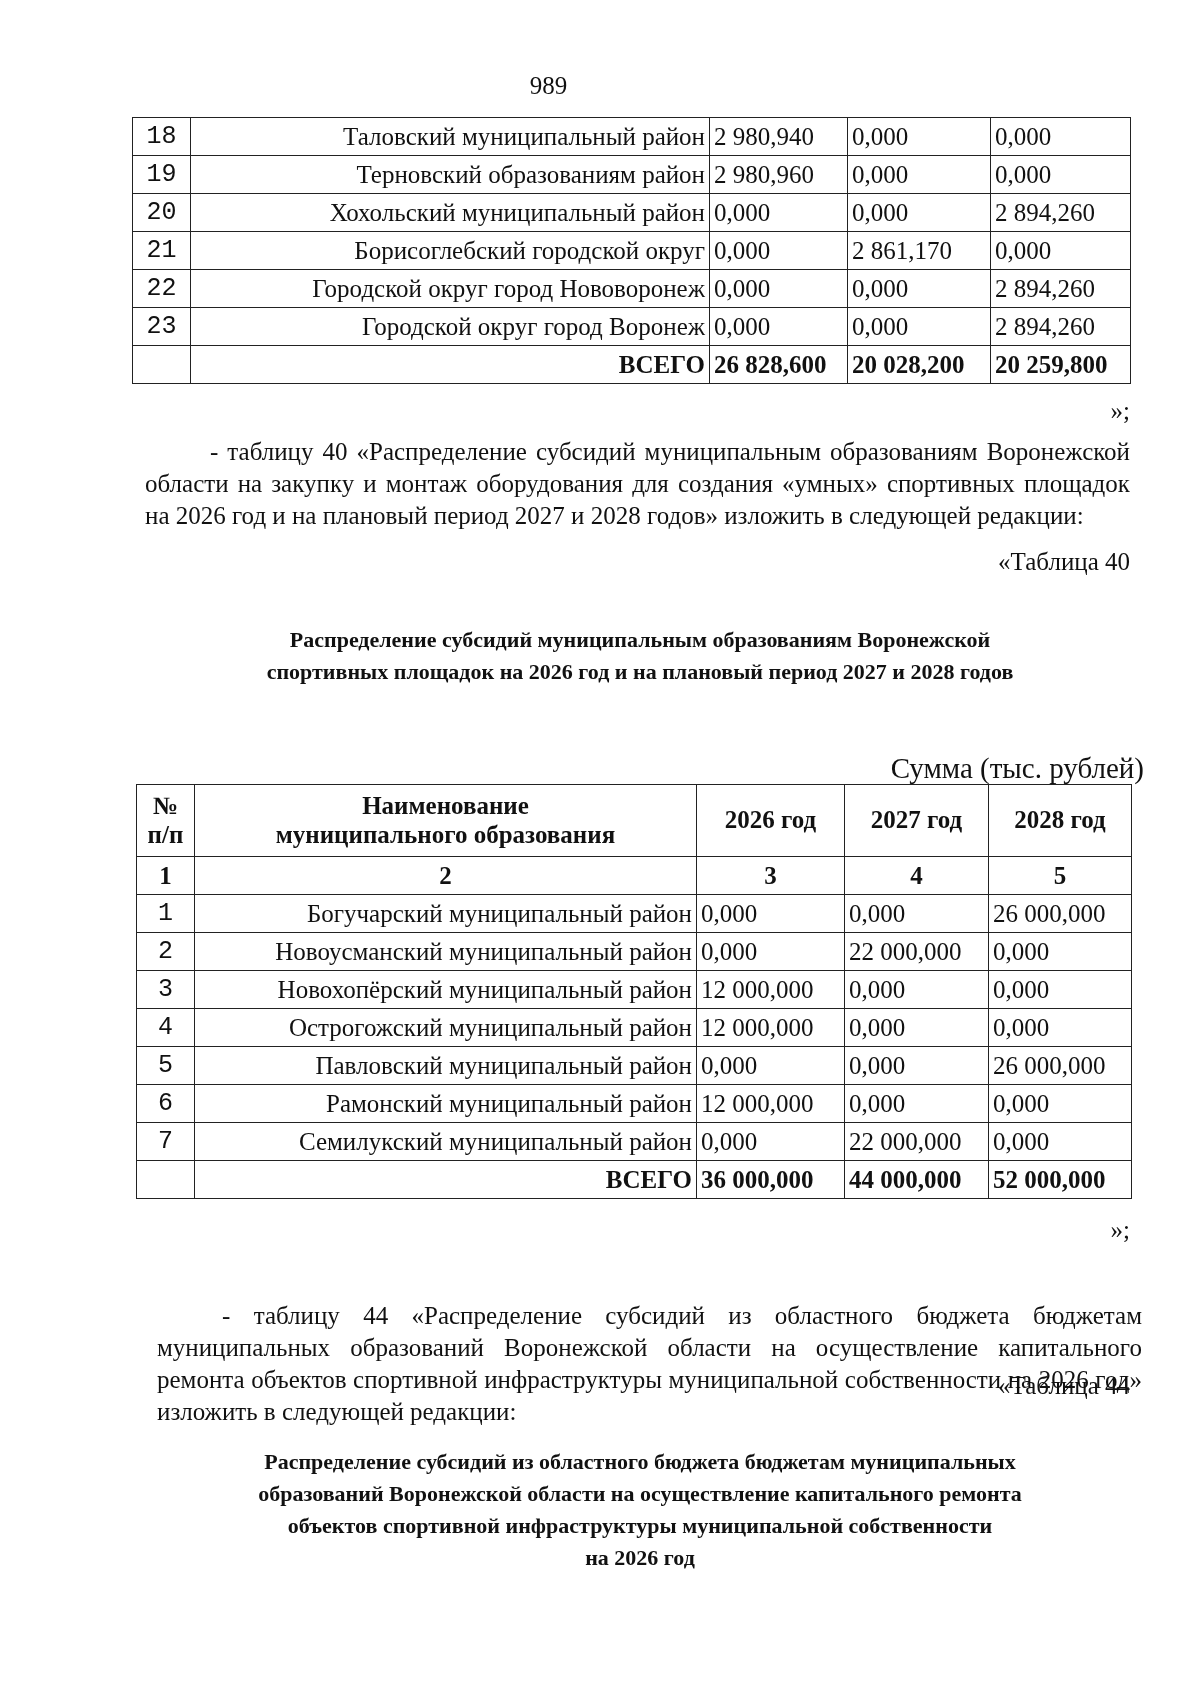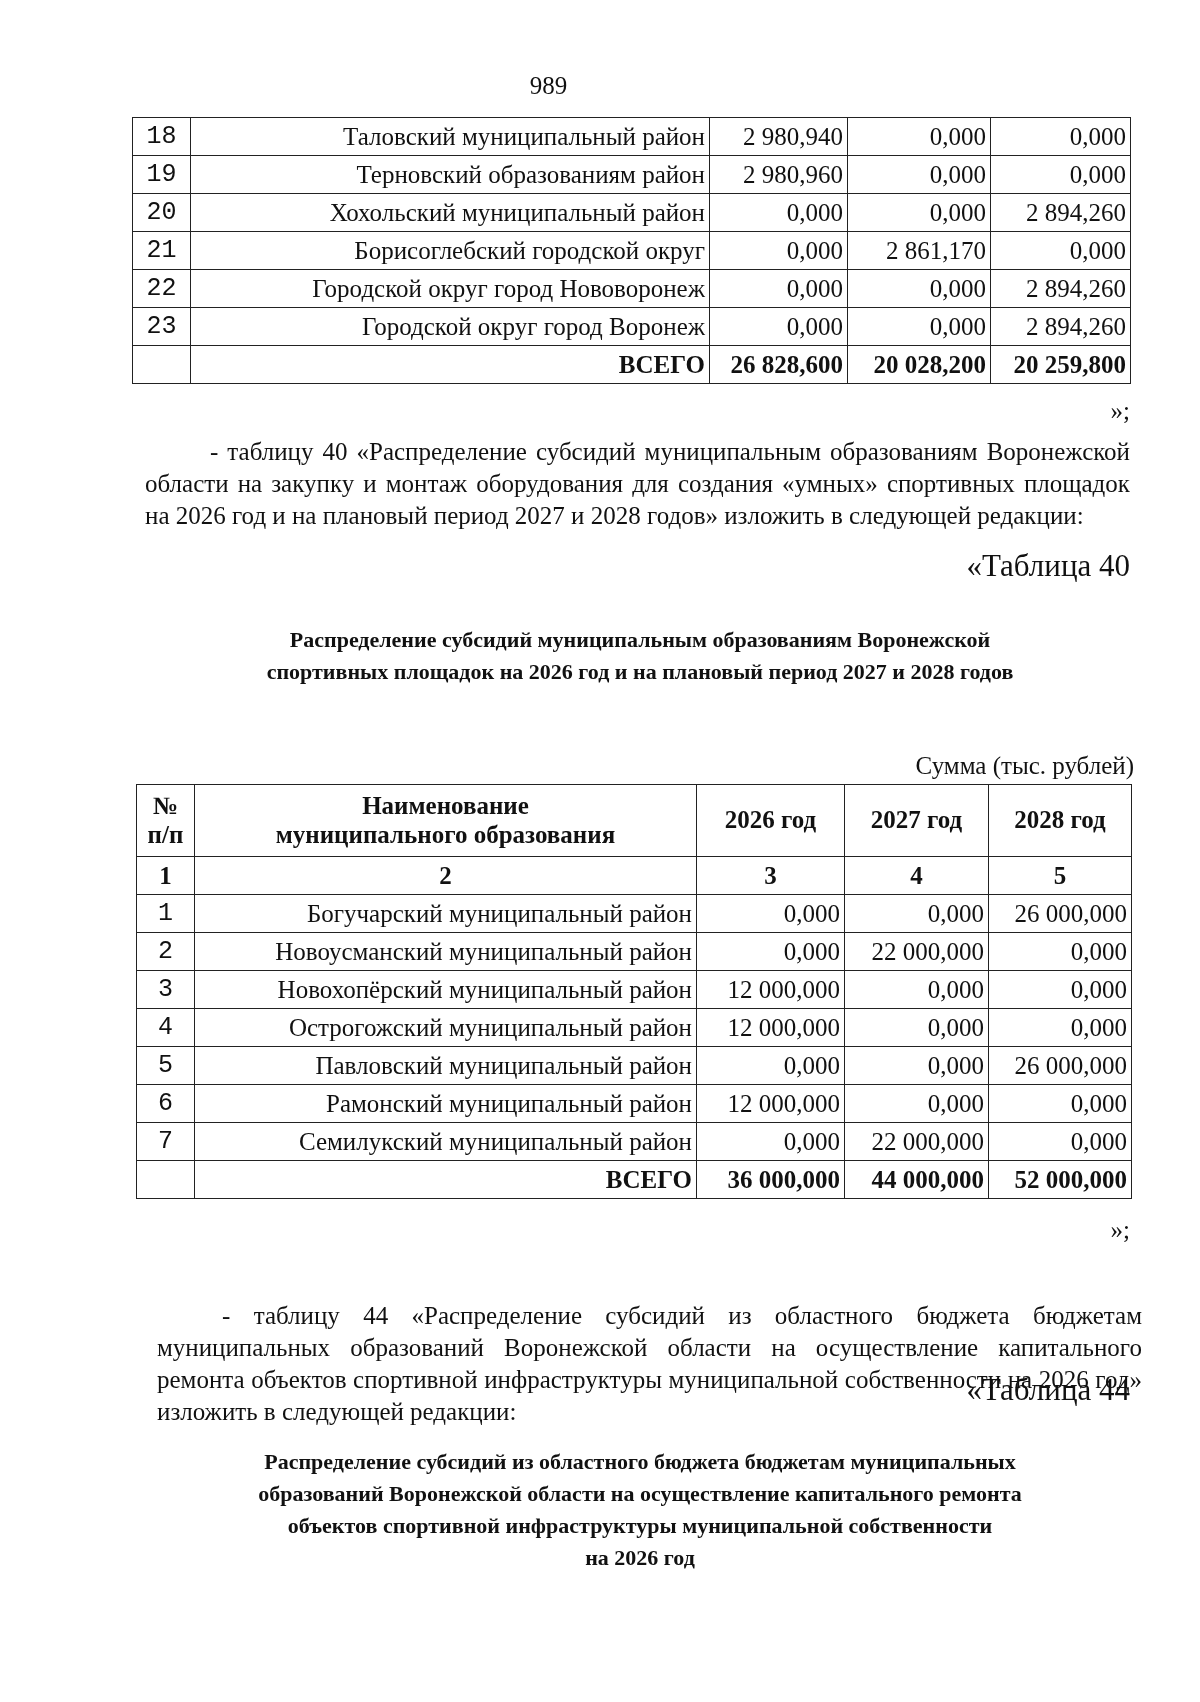--- a/index.html
+++ b/index.html
@@ -11,39 +11,39 @@
   .abs { position: absolute; }
   .page-number { left: 0; width: 1097px; top: 72px; text-align: center; font-size: 25px; }
 
   table.grid { border-collapse: collapse; position: absolute; table-layout: fixed; }
   table.grid td, table.grid th {
     border: 1.5px solid #222; padding: 0 4px; font-size: 25px; line-height: 1;
     height: 37px; white-space: nowrap; overflow: hidden;
   }
   td.num { text-align: center; font-family: Liberation Mono, monospace; }
   td.name { text-align: right; padding-left: 6px; margin-left: 36px; }
-  td.val { text-align: right; padding-right: 4px; }
+  td.val { padding-right: 4px; }
   tr.total td { font-weight: bold; }
   th { font-weight: bold; text-align: center; }
 
   #t1 { left: 132px; top: 117px; width: 998px; }
   #t2 { left: 136px; top: 784px; width: 995px; }
   #t2 tr.head th { height: 71px; line-height: 1.15; }
 
   .closing { right: 70px; font-size: 25px; }
   .para {
     left: 145px; width: 985px; font-size: 25px; line-height: 32px;
     text-align: justify; text-indent: 65px;
   }
-  .table-label { right: 70px; font-size: 31px; }
+  .table-label { right: 70px; font-size: 25px; }
   .heading {
     left: 130px; width: 1020px; text-align: center; font-weight: bold;
     font-size: 22px; line-height: 32px;
   }
-  .units { right: 66px; font-size: 25px; margin-left: 21px; }
+  .units { right: 56px; font-size: 29px; margin-left: 21px; }
 </style>
 </head>
 <body>
 
 <div class="abs page-number">989</div>
 
 <table class="grid" id="t1">
   <colgroup>
       <col style="width:58px">
       <col style="width:519px">

